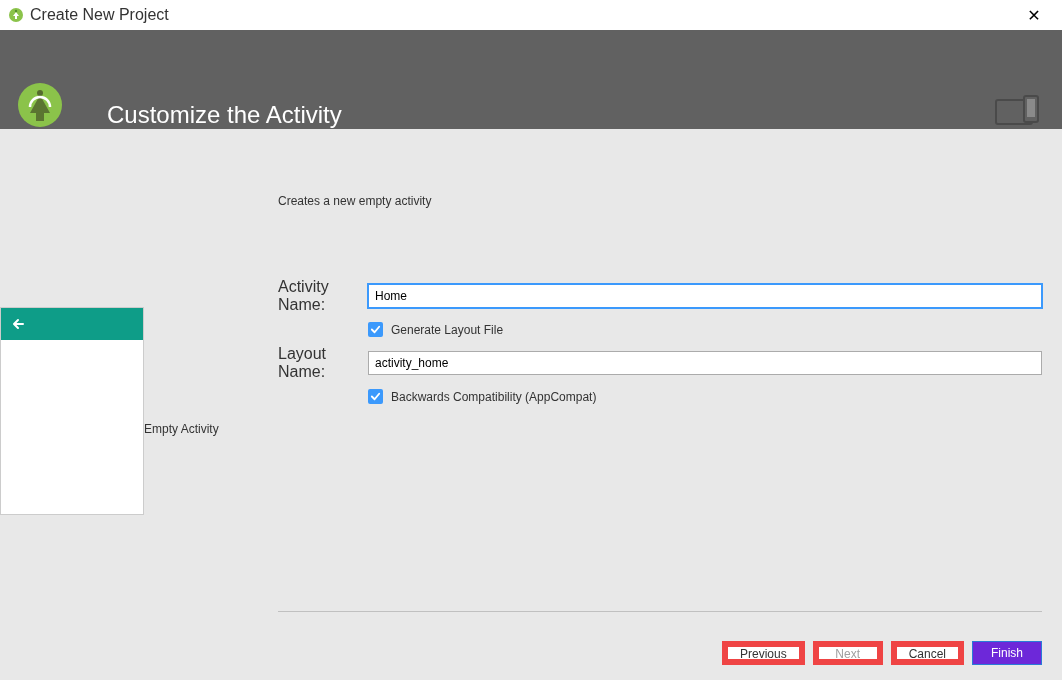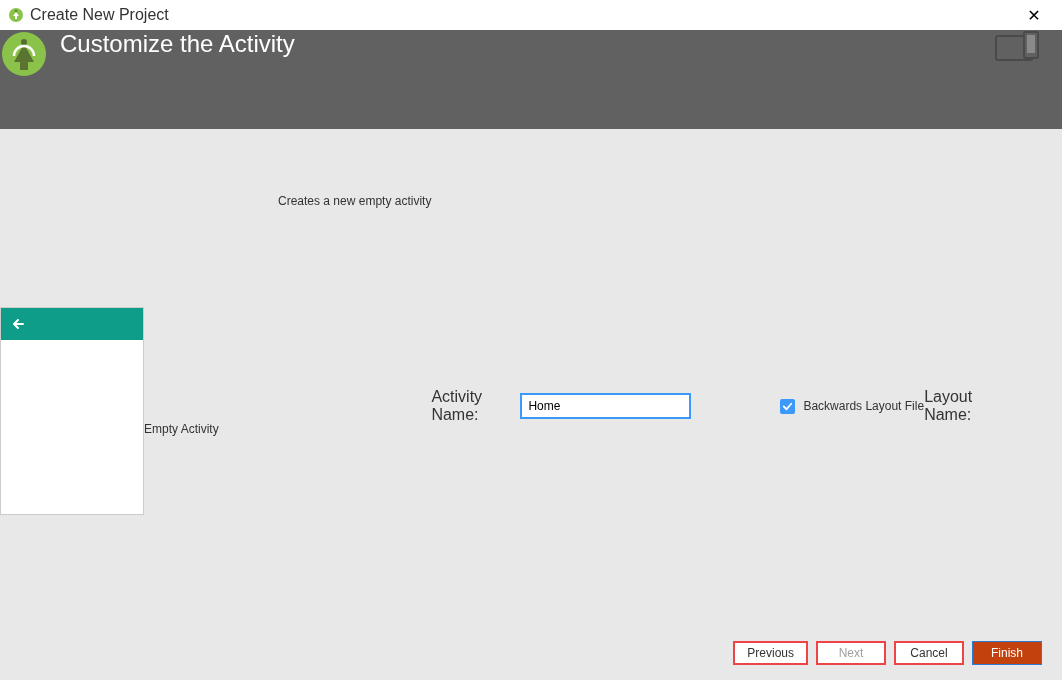--- a/index.html
+++ b/index.html
@@ -39,22 +39,24 @@
       color: #000;
       cursor: pointer;
       width: 40px;
       text-align: center;
       font-family: Arial, sans-serif;
     }
     .banner {
       height: 99px;
       background: #616161;
       display: flex;
-      align-items: flex-start;
+      align-items: flex-end;
+      padding-left: 16px;
       padding-right: 20px;
+      gap: 31px;
     }
     .banner-logo {
       width: 48px;
       height: 48px;
       margin-right: 12px;
     }
     .banner-title {
       color: #ffffff;
       font-size: 24px;
       font-weight: 300;
@@ -92,21 +94,21 @@
       margin-top: 36px;
       font-size: 12px;
       color: #333;
     }
     .form-panel {
       flex: 1;
       padding-top: 65px;
       padding-right: 20px;
       padding-left: 0;
       display: flex;
-      flex-direction: row;
+      flex-direction: column;
     }
     .form-subtitle {
       font-size: 12px;
       color: #333;
       margin-bottom: 70px;
     }
     .form-row {
       display: flex;
       align-items: center;
       margin-bottom: 8px;
@@ -169,34 +171,34 @@
       background: #e8e8e8;
       display: flex;
       align-items: center;
       justify-content: flex-end;
       padding-right: 20px;
       gap: 8px;
     }
     .btn {
       min-width: 70px;
       height: 24px;
-      border: 2px solid #ef4444;
+      border: 6px solid #ef4444;
       background: #ffffff;
       font-size: 12px;
       color: #333;
       cursor: pointer;
       padding: 0 12px;
       font-family: inherit;
     }
     .btn.disabled {
       color: #a0a0a0;
       cursor: default;
     }
     .btn.primary {
-      background: #c2410c;
+      background: #6d28d9;
       color: #ffffff;
       border: 1px solid #2a7bd6;
     }
   </style>
 </head>
 <body>
 
 <div class="titlebar">
   <span class="titlebar-icon">
     <svg viewBox="0 0 16 16" width="16" height="16">
@@ -248,27 +250,36 @@
       <span class="form-label">Activity Name:</span>
       <input type="text" class="form-input focused" value="Home" style="">
     </div>
 
     <div class="checkbox-row">
       <span class="checkbox-box">
         <svg viewBox="0 0 12 12" width="11" height="11">
           <path d="M2 6 L5 9 L10 3" stroke="#ffffff" stroke-width="2" fill="none" stroke-linecap="round" stroke-linejoin="round"></path>
         </svg>
       </span>
-      <span class="checkbox-label">Backwards Layout File</span>
+      <span class="checkbox-label">Generate Layout File</span>
     </div>
 
     <div class="form-row">
       <span class="form-label">Layout Name:</span>
-    </div>
-
+      <input type="text" class="form-input" value="activity_home" style="">
+    </div>
+
+    <div class="checkbox-row">
+      <span class="checkbox-box">
+        <svg viewBox="0 0 12 12" width="11" height="11">
+          <path d="M2 6 L5 9 L10 3" stroke="#ffffff" stroke-width="2" fill="none" stroke-linecap="round" stroke-linejoin="round"></path>
+        </svg>
+      </span>
+      <span class="checkbox-label">Backwards Compatibility (AppCompat)</span>
+    </div>
 
     <hr class="separator">
 
   </div>
 </div>
 
 <div class="button-bar">
   <button class="btn">Previous</button>
   <button class="btn disabled">Next</button>
   <button class="btn">Cancel</button>

